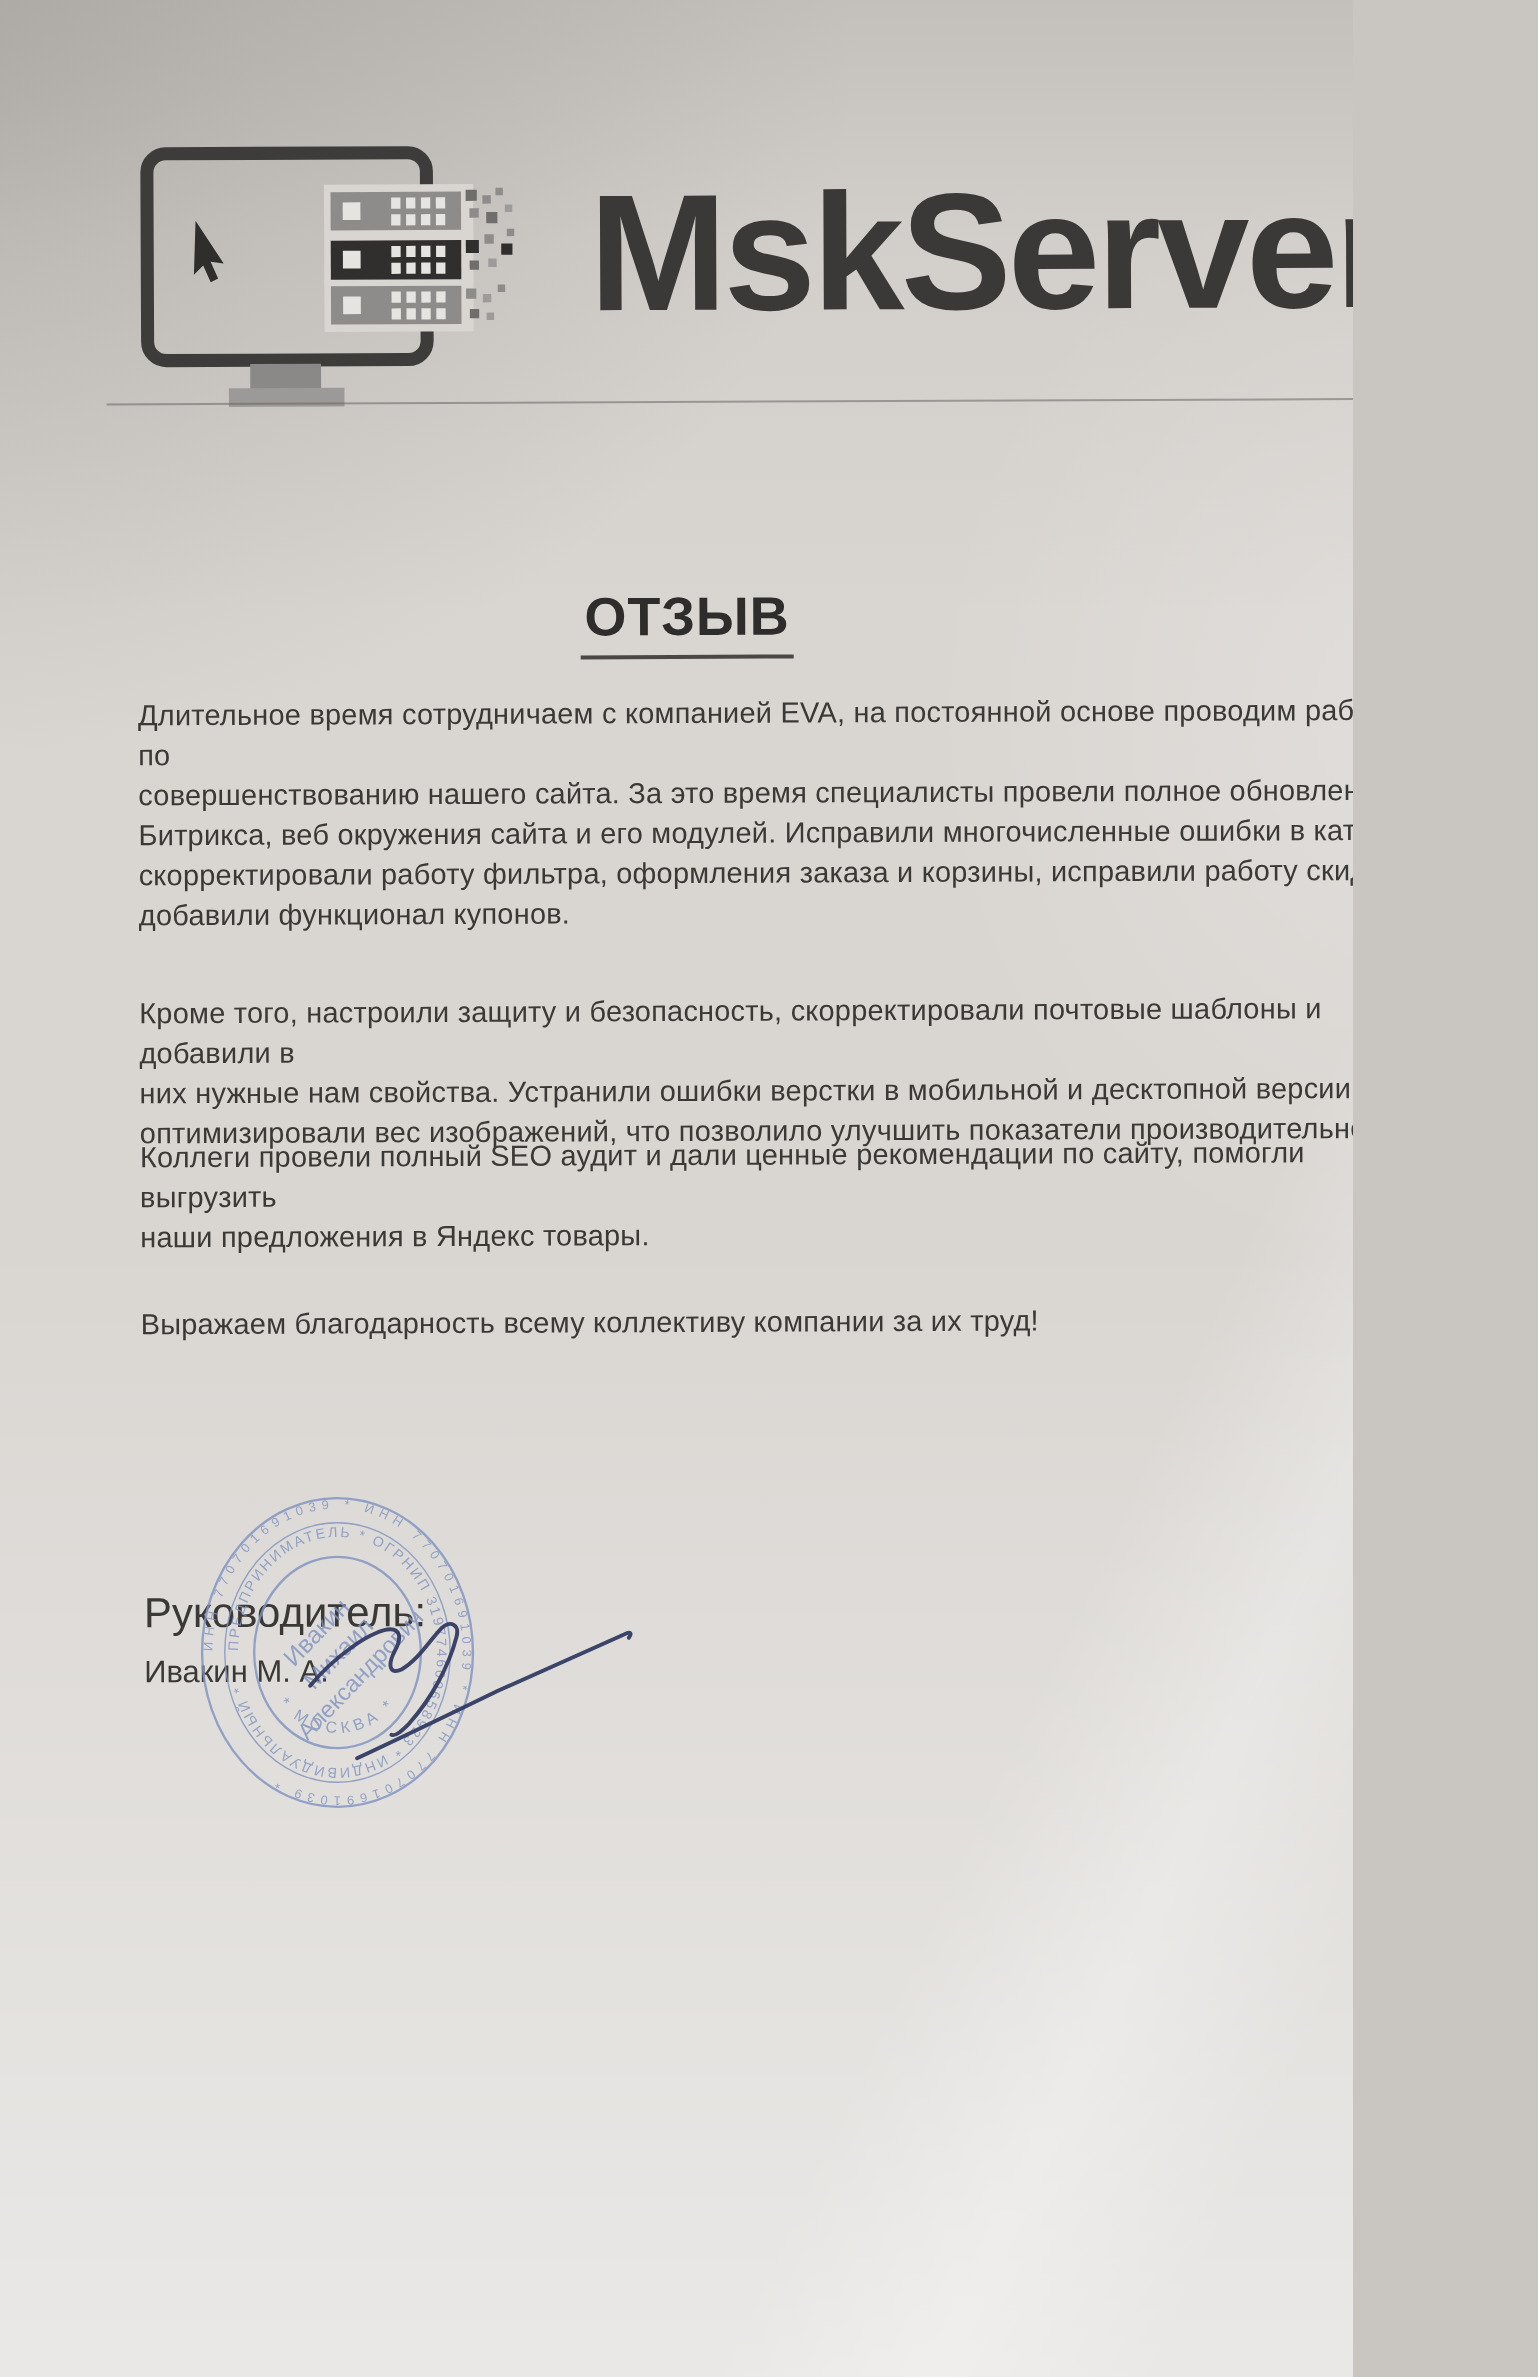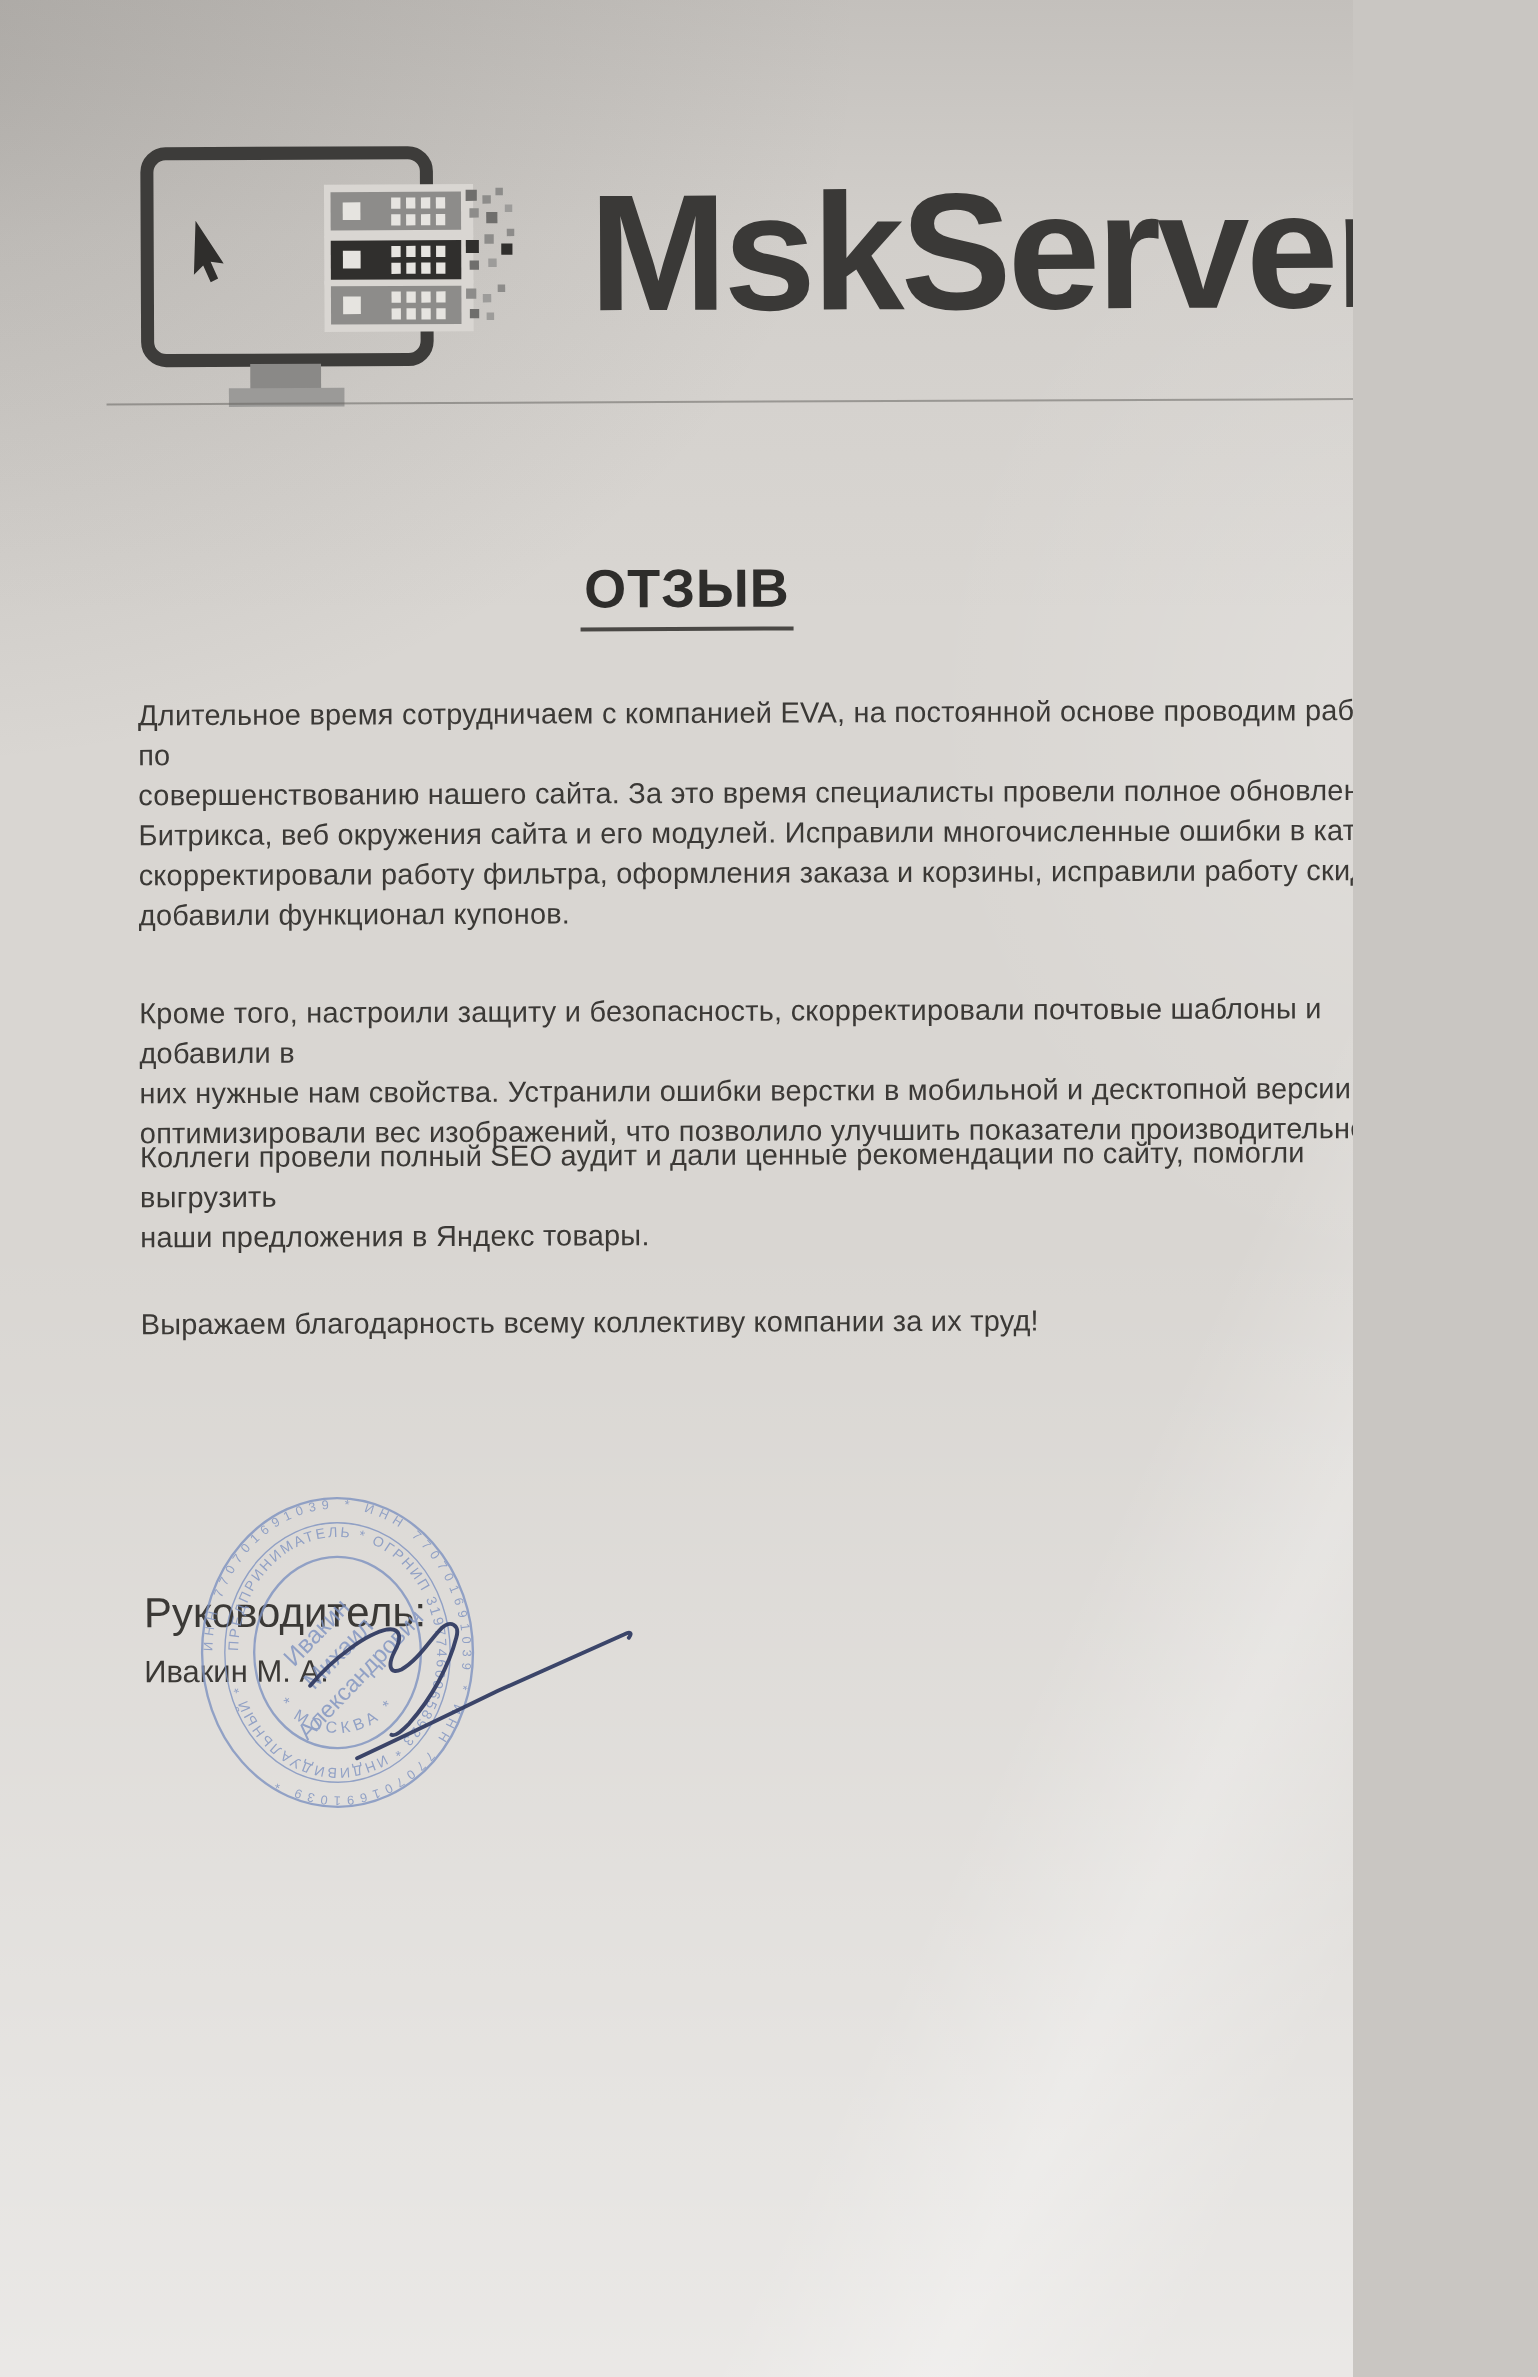--- a/index.html
+++ b/index.html
@@ -31,21 +31,21 @@
     background:rgba(104,102,99,0.55);
   }
   
   .title{
     position:absolute;left:0;top:557px;width:100%;text-align:center;
     transform:translateX(13px);
   }
   .title span{
     display:inline-block;
     font-size:54px;font-weight:bold;letter-spacing:0.9px;color:#2e2d2b;
-    border-bottom:4.7px solid #4a4845;padding:0 3.7px 7.5px 3.7px;
+    border-bottom:4.7px solid #4a4845;padding:0 3.7px 7.5px 3.7px;margin-top:28px;
   }
   
   .para{
     position:absolute;left:140px;width:1305px;
     font-size:29px;line-height:40px;color:#3b3936;
     white-space:pre-line;letter-spacing:0.2px;
   }
   .p1{top:664px;}
   .p2{top:962px;}
   .p3{top:1106px;}

